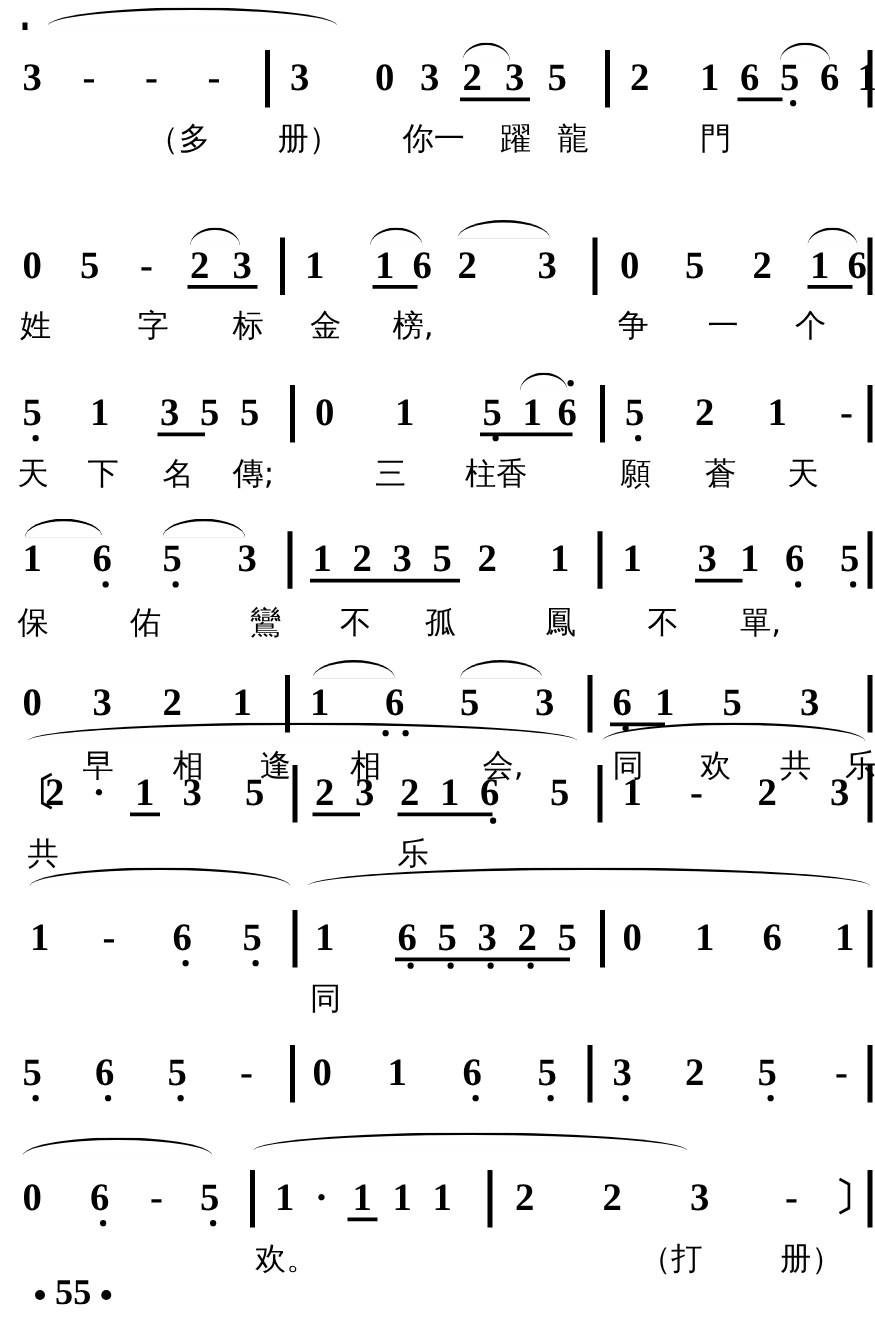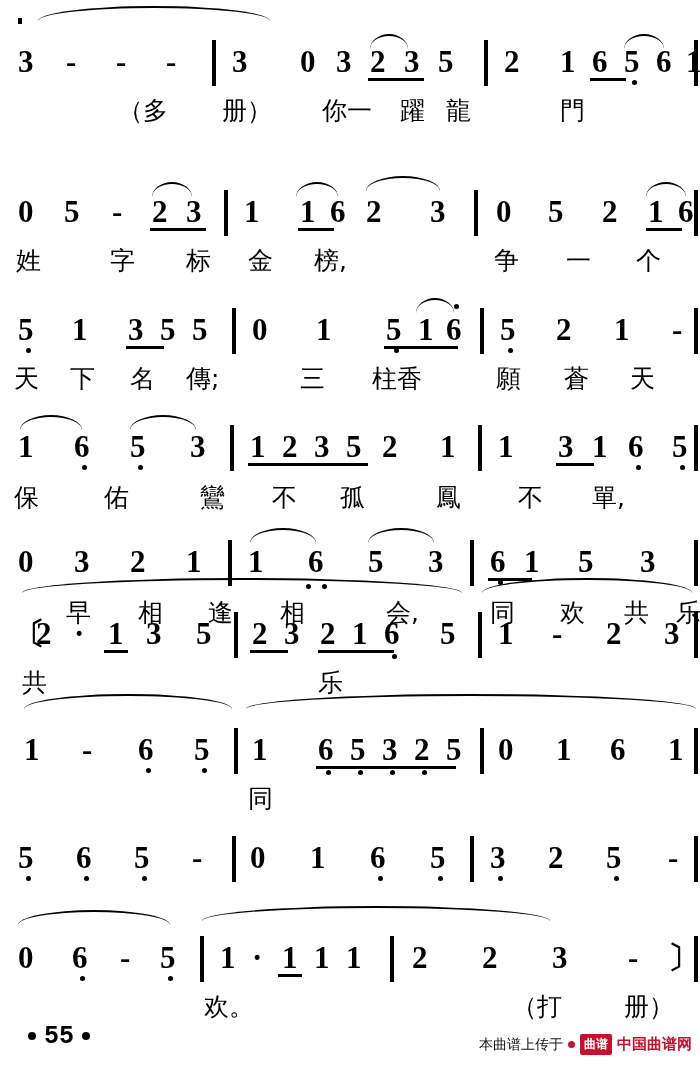--- a/index.html
+++ b/index.html
@@ -15,21 +15,21 @@
   
   .abs{position:absolute;}
   .glyph{position:absolute;font-family:"Liberation Serif",serif;font-weight:bold;font-size:31px;line-height:1;}
   .cn{position:absolute;font-family:"DejaVu Sans",sans-serif;font-size:25px;line-height:1;}
   .vbar{position:absolute;background:#000;width:4px;}
   .uline{position:absolute;background:#000;height:3px;}
   .dot{position:absolute;background:#000;width:5px;height:5px;border-radius:50%;}
   .arc{position:absolute;border-top:2.5px solid #000;border-radius:50%/100% 100% 0 0;height:13px;border-left:none;border-right:none;border-bottom:none;}
 
   
-  .pagenum{position:absolute;left:20px;bottom:24px;font-family:Liberation Mono, monospace;font-size:25px;font-weight:bold;}
+  .pagenum{position:absolute;left:20px;bottom:24px;font-family:Liberation Serif, serif;font-size:29px;font-weight:bold;}
   .pagenum .pd{display:inline-block;width:8px;height:8px;background:#000;border-radius:50%;vertical-align:middle;margin:0 8px;}
   .credit{position:absolute;right:8px;bottom:20px;font-family:"DejaVu Sans",sans-serif;font-size:14px;color:#111;display:flex;align-items:center;gap:5px;}
   .credit .logo{display:inline-block;background:#c8102e;color:#fff;font-size:12px;font-weight:bold;padding:2px 4px;border-radius:2px;}
   .credit .reddot{width:7px;height:7px;border-radius:50%;background:#c8102e;display:inline-block;}
   .credit .sitename{color:#c8102e;font-weight:bold;font-size:15px;}
 </style>
 </head>
 <body>
 
 <div class="sheet">
@@ -352,20 +352,14 @@
 
     <div class="cn" style="left:204px;top:94px;">欢。</div>
     <div class="cn" style="left:512px;top:94px;">（打</div>
     <div class="cn" style="left:624px;top:94px;">册）</div>
   </div>
 
   <div class="pagenum">
     <span class="pd"></span><span>55</span><span class="pd"></span>
   </div>
 
-  <div class="credit">
-    <span>本曲谱上传于</span>
-    <span class="reddot"></span>
-    <span class="logo">曲谱</span>
-    <span class="sitename">中国曲谱网</span>
-  </div>
 
 </div>
 
 </body></html>

